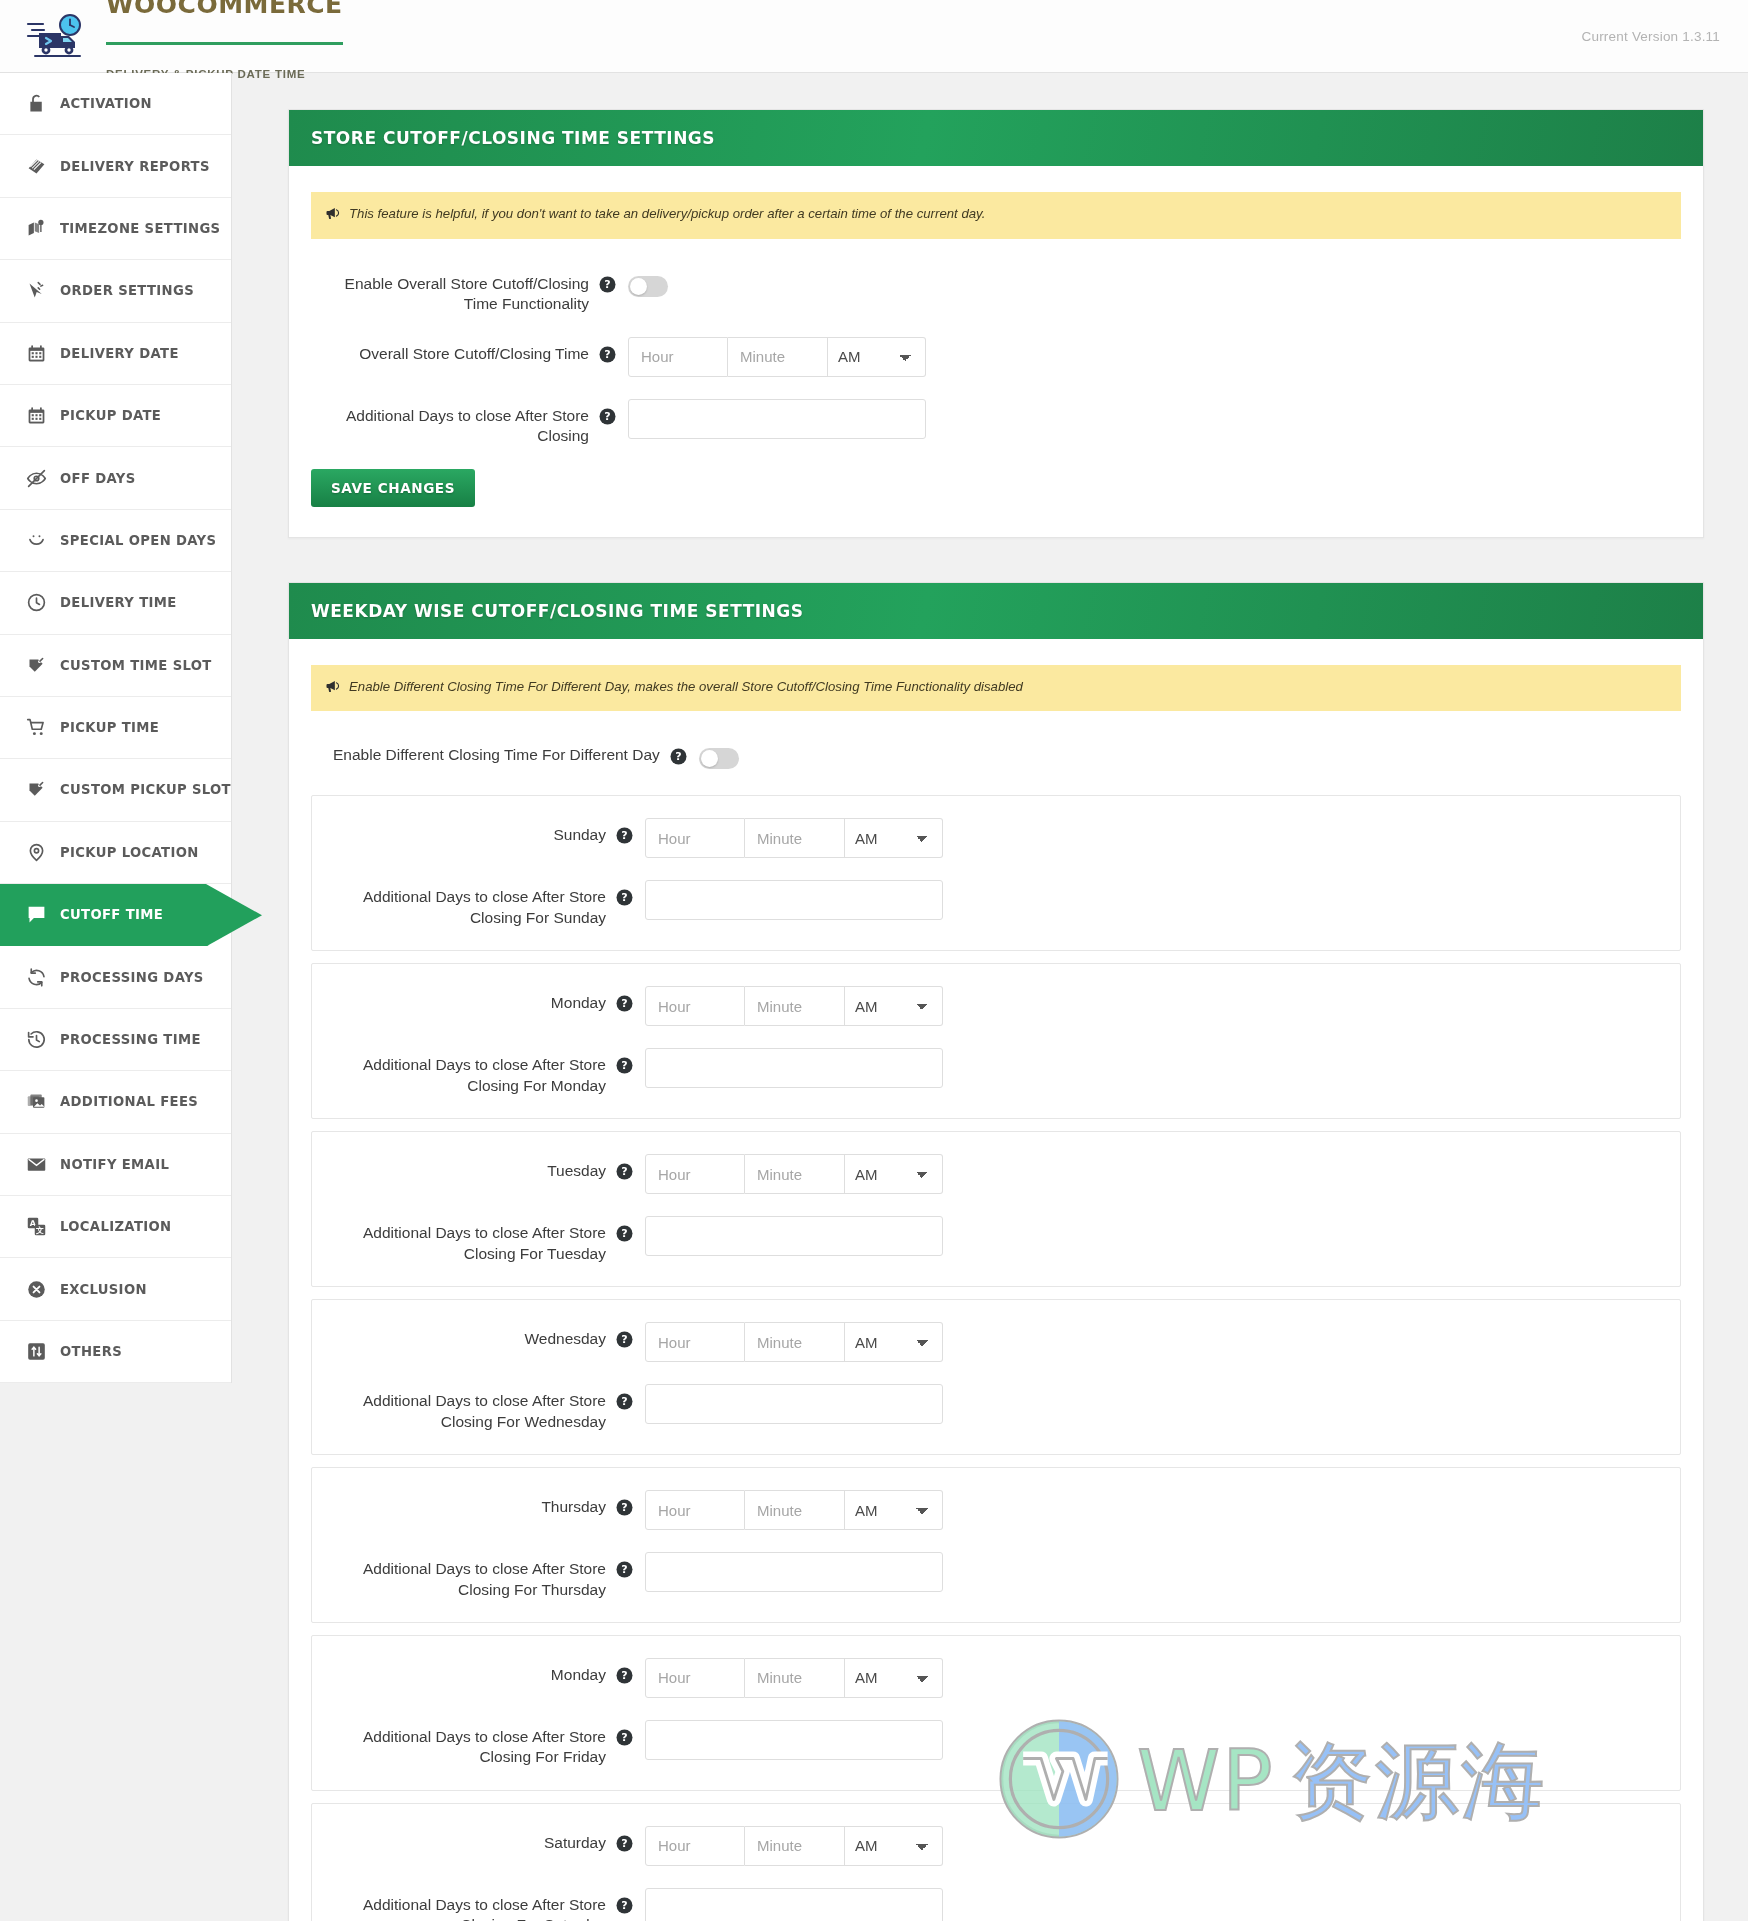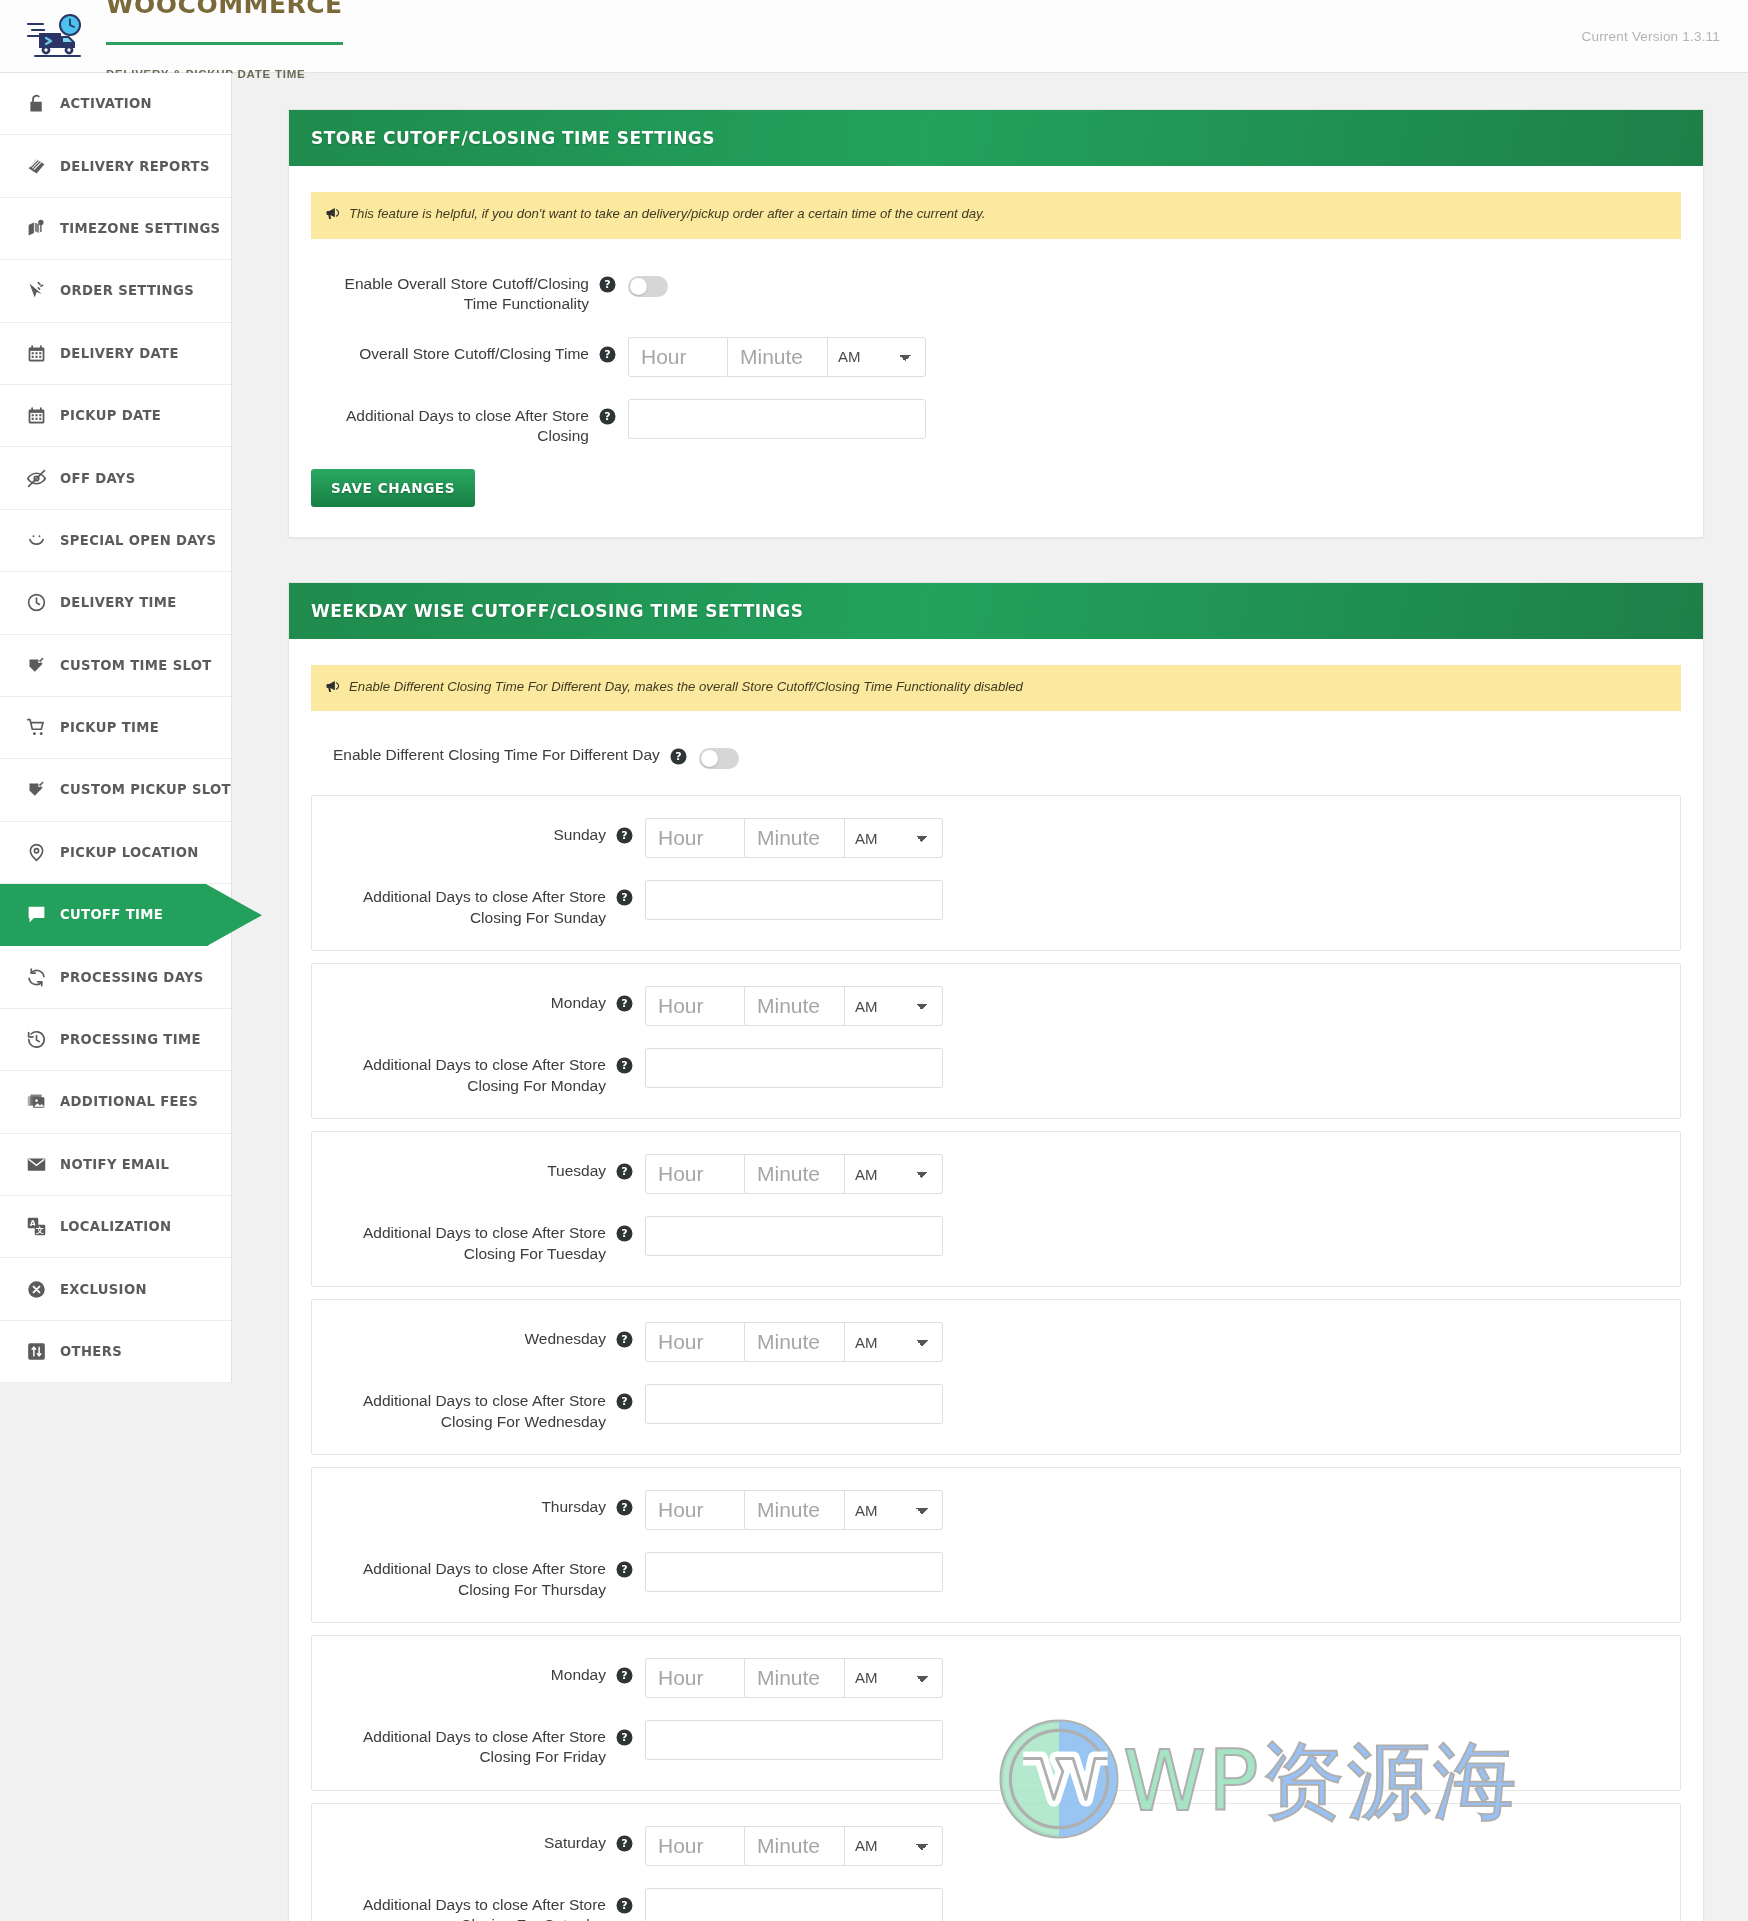--- a/index.html
+++ b/index.html
@@ -131,21 +131,21 @@
     width:17px; height:17px; flex:none;
     margin:9px 12px 0 10px;
     display:block;
   }
   .fctl { display:flex; align-items:flex-start; gap:0; }
 
   .txt {
     height:40px;
     border:1px solid #dedede;
     background:#fff;
-    font-size:21px;
+    font-size:15px;
     color:#4a4a4a;
     padding:1px 12px;
     border-radius:3px;
     outline:none;
     font-family:"Liberation Sans", sans-serif;
   }
   .txt::placeholder { color:#a6a6a6; }
   .txt.hour   { width:100px; border-radius:3px 0 0 3px; }
   .txt.minute { width:100px; border-radius:0; border-left:none; }
   .sel {
@@ -216,21 +216,21 @@
     padding:22px 22px 6px 22px;
     margin-bottom:12px;
   }
   .day-block .frow:last-child { margin-bottom:16px; }
   .day-block .flabel { width:272px; }
 
   
   .watermark {
     position:absolute;
     left:995px; top:1715px;
-    display:flex; align-items:center; 
+    display:flex; align-items:center; gap:14px;
     pointer-events:none;
     z-index:50;
     opacity:.92;
   }
   .wm-text {
     font-size:84px;
     font-weight:normal;
     letter-spacing:2px;
     font-family:"DejaVu Sans", sans-serif;
     line-height:1;

